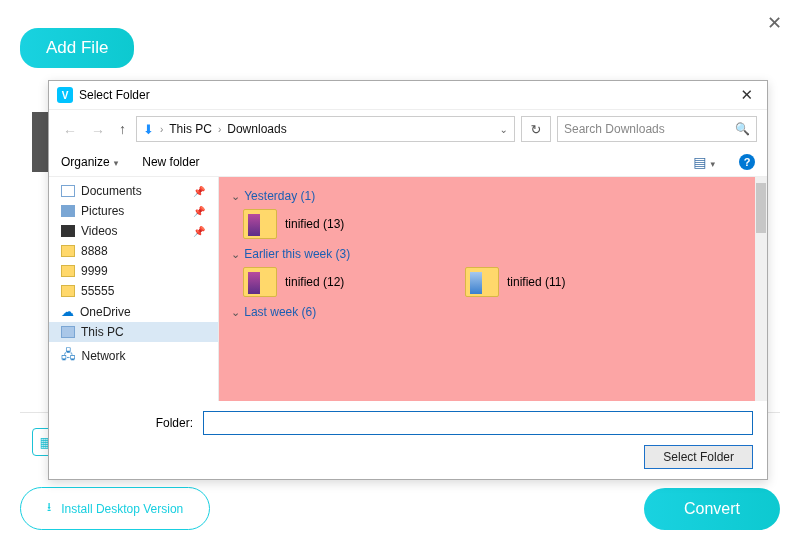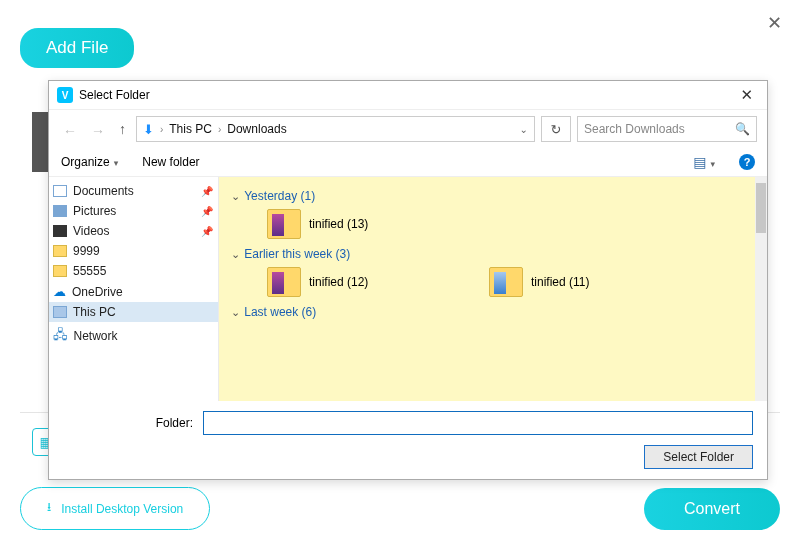--- a/index.html
+++ b/index.html
@@ -19,45 +19,45 @@
 .tb-close{font-size:15px;color:#333;padding:0 6px;cursor:pointer}
 .navrow{display:flex;align-items:center;gap:6px;padding:6px 10px}
 .nav-arrow{color:#bbb;font-size:14px;padding:0 4px}
 .nav-up{color:#555;font-size:14px;padding:0 4px}
 .pathbox{flex:1;display:flex;align-items:center;border:1px solid #ccc;height:26px;padding:0 6px;gap:6px}
 .pc-icon{color:#1e90ff;font-size:13px}
 .crumb{color:#111}
 .crumb-sep{color:#888;font-size:10px}
 .path-chevron{margin-left:auto;color:#666;font-size:10px}
 .refresh-btn{width:30px;height:26px;border:1px solid #ccc;display:flex;align-items:center;justify-content:center;color:#555;font-size:13px}
-.searchbox{width:180px;height:26px;border:1px solid #ccc;display:flex;align-items:center;padding:0 6px;color:#888;gap:6px}
+.searchbox{width:200px;height:26px;border:1px solid #ccc;display:flex;align-items:center;padding:0 6px;color:#888;gap:6px}
 .searchbox span:first-child{flex:1}
 .toolbar{display:flex;align-items:center;gap:24px;padding:6px 12px;border-bottom:1px solid #eee}
 .toolbar .drop::after{content:"▾";font-size:9px;margin-left:4px;color:#666}
 .toolbar .spacer{flex:1}
 .view-btn{color:#3a6ea5;font-size:14px}
 .help-ico{width:16px;height:16px;border-radius:50%;background:#0078d4;color:#fff;display:flex;align-items:center;justify-content:center;font-size:11px;font-weight:bold}
 .body{flex:1;display:flex;overflow:hidden}
 .tree{width:170px;border-right:1px solid #eaeaea;overflow:hidden;padding-top:4px}
-.tree-item{display:flex;align-items:center;gap:6px;padding:3px 4px;color:#222}
+.tree-item{display:flex;align-items:center;gap:6px;padding:3px 12px;color:#222}
 .tree-item .pin{margin-left:auto;color:#888;font-size:10px}
 .tree-item.selected{background:#d9e8f5}
 .ti-doc{width:14px;height:12px;border:1px solid #7aa6d4;background:#fff}
 .ti-pic{width:14px;height:12px;background:#7aa6d4}
 .ti-vid{width:14px;height:12px;background:#333}
 .ti-fold{width:14px;height:12px;background:#ffd86b;border:1px solid #d8b646}
 .ti-cloud{color:#0078d4;font-size:13px}
 .ti-pc{width:14px;height:12px;background:#a9c7e8;border:1px solid #7aa6d4}
 .ti-net{color:#2d82c7;font-size:13px}
-.content{flex:1;position:relative;overflow:hidden;padding:6px 12px;background:#fef9c3}
+.content{flex:1;position:relative;overflow:hidden;padding:6px 12px;background:#fca5a5}
 .scrollbar{position:absolute;top:0;right:0;bottom:0;width:12px;background:#f0f0f0}
 .scrollbar .thumb{position:absolute;top:6px;left:1px;right:1px;height:50px;background:#c7c7c7}
 .group-header{color:#1b5fb3;font-size:12px;display:flex;align-items:center;gap:4px;margin:6px 0}
 .group-header::before{content:"⌄";font-size:11px;color:#555}
-.items{display:flex;flex-wrap:wrap;gap:12px;margin-left:36px;margin-bottom:8px}
+.items{display:flex;flex-wrap:wrap;gap:12px;margin-left:12px;margin-bottom:8px}
 .folder{display:flex;align-items:center;gap:8px;width:210px}
 .folder-ico{width:34px;height:30px;background:#ffd86b;border:1px solid #d8b646;border-radius:2px;position:relative}
 .folder-ico::after{content:"";position:absolute;top:4px;left:4px;width:12px;height:22px;background:linear-gradient(180deg,#b84b9e,#5d2e88)}
 .folder-ico.blue::after{background:linear-gradient(180deg,#a6c8ee,#3a7fce)}
 .bottombar{padding:10px 14px;display:flex;flex-direction:column;gap:10px}
 .folder-row{display:flex;align-items:center;gap:10px}
 .folder-row label{text-align:right;width:130px}
 .folder-input{flex:1;height:24px;border:1px solid #0f6cbf;background:#fff}
 .btnrow{display:flex;justify-content:flex-end;gap:10px}
 .win-btn{height:24px;padding:0 18px;background:#e9e9e9;border:1px solid #b9b9b9;color:#222}
@@ -127,20 +127,24 @@
           <span>Pictures</span>
           <span class="pin">📌</span>
         </div>
         <div class="tree-item">
           <span class="ti-vid"></span>
           <span>Videos</span>
           <span class="pin">📌</span>
         </div>
         <div class="tree-item">
           <span class="ti-fold"></span>
+          <span>8888</span>
+        </div>
+        <div class="tree-item">
+          <span class="ti-fold"></span>
           <span>9999</span>
         </div>
         <div class="tree-item">
           <span class="ti-fold"></span>
           <span>55555</span>
         </div>
         <div class="tree-item">
           <span class="ti-cloud">☁</span>
           <span>OneDrive</span>
         </div>

